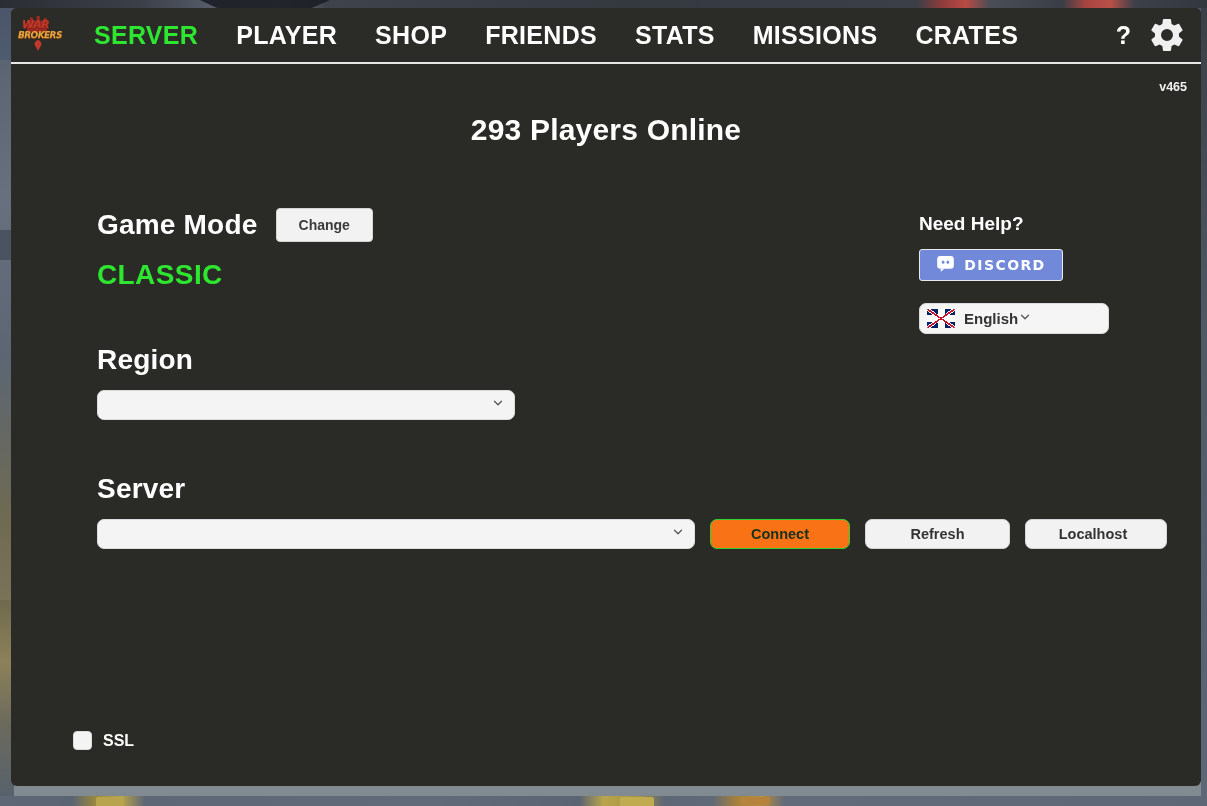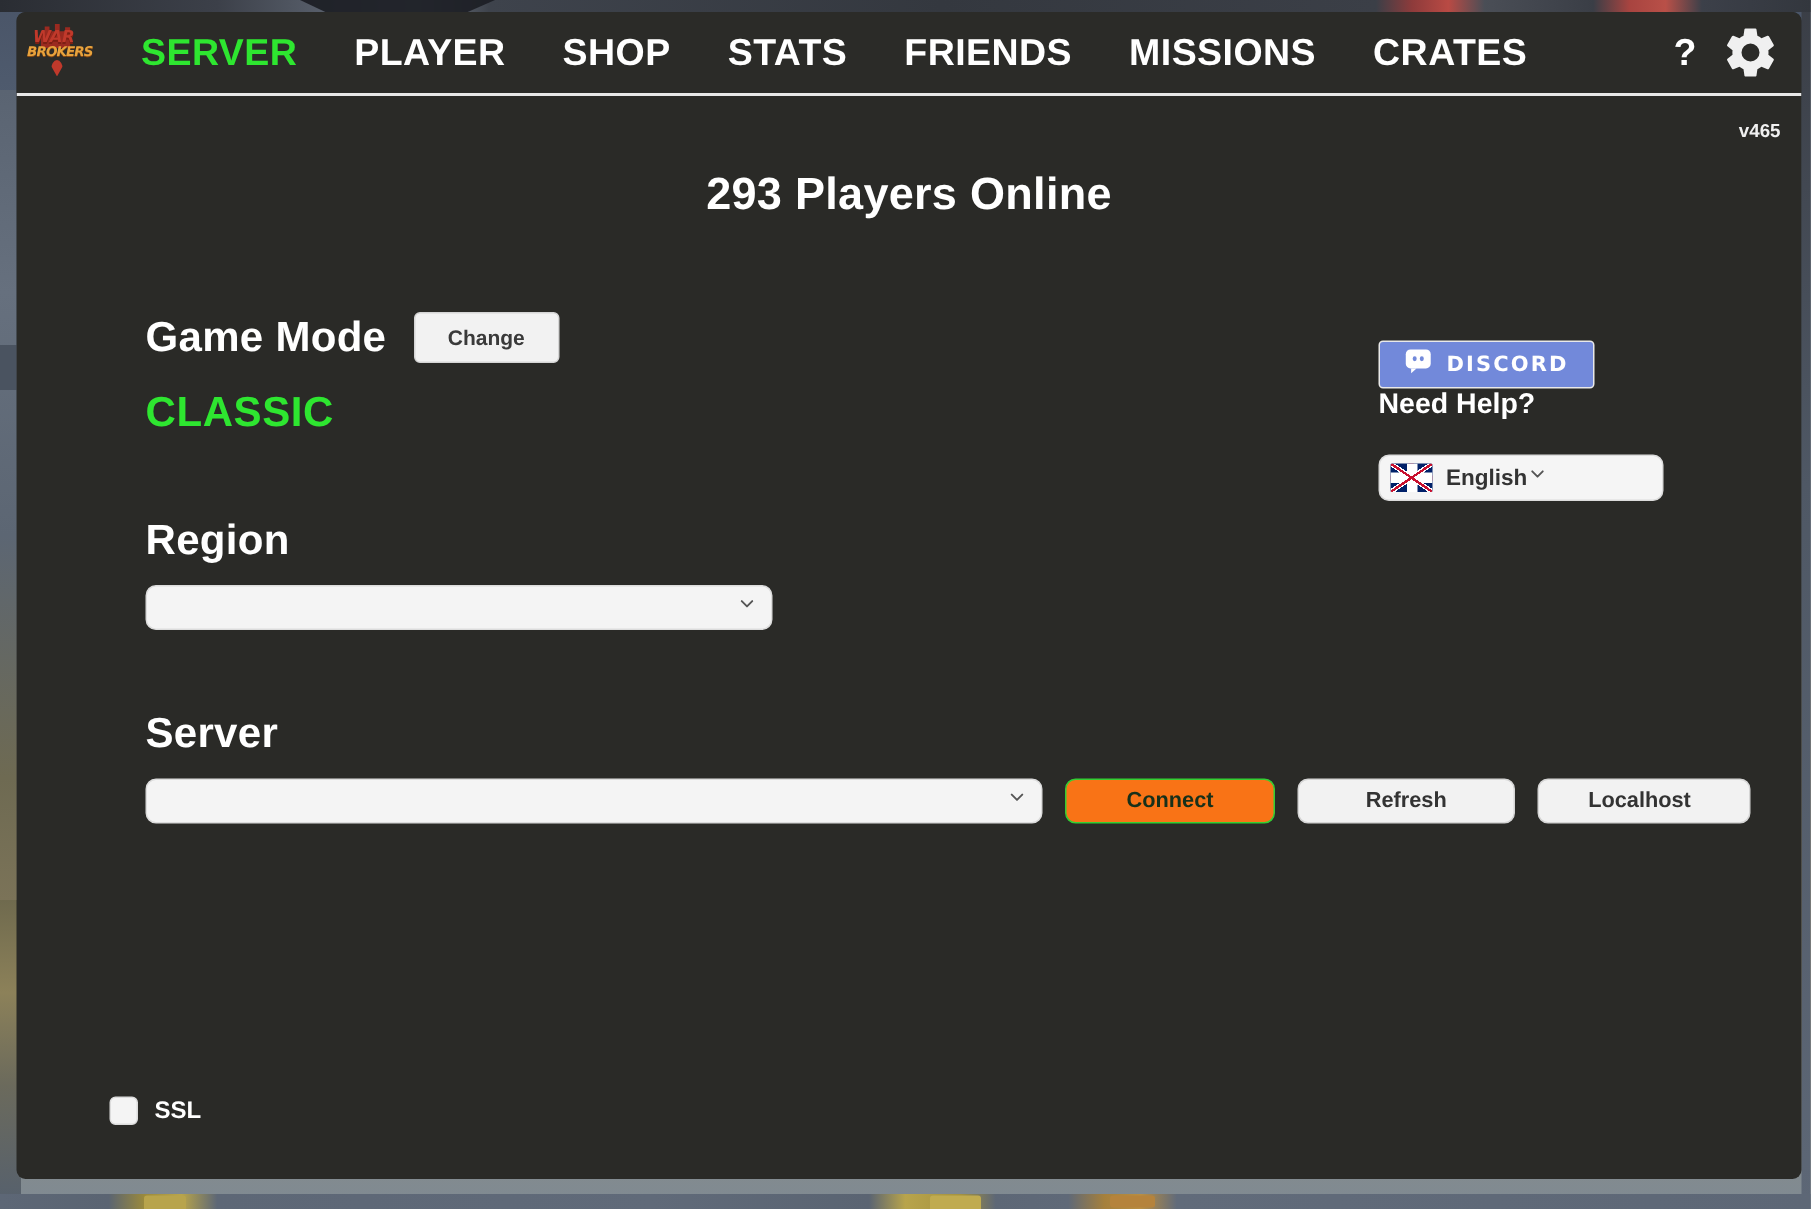--- a/index.html
+++ b/index.html
@@ -360,22 +360,22 @@
         <div class="logo-bldg"></div>
         <div class="logo-war">WAR</div>
         <div class="logo-brokers">BROKERS</div>
         <div class="logo-drop"></div>
       </div>
     </div>
 
     <div class="nav-item active">SERVER</div>
     <div class="nav-item">PLAYER</div>
     <div class="nav-item">SHOP</div>
+    <div class="nav-item">FRIENDS</div>
     <div class="nav-item">STATS</div>
-    <div class="nav-item">FRIENDS</div>
     <div class="nav-item">MISSIONS</div>
     <div class="nav-item">CRATES</div>
 
     <div class="nav-spacer"></div>
 
     <div class="nav-help">?</div>
 
     <div class="nav-gear">
       <svg width="40" height="40" viewBox="0 0 24 24" aria-hidden="true">
         <path fill="#f0f0f0" d="M19.14 12.94a7.07 7.07 0 0 0 .06-.94 7.07 7.07 0 0 0-.06-.94l2.03-1.58a.5.5 0 0 0 .12-.62l-1.92-3.32a.5.5 0 0 0-.6-.22l-2.39.96a7.1 7.1 0 0 0-1.62-.94l-.36-2.54a.5.5 0 0 0-.5-.42h-3.84a.5.5 0 0 0-.5.42l-.36 2.54c-.58.24-1.12.56-1.62.94l-2.39-.96a.5.5 0 0 0-.6.22L2.67 8.86a.5.5 0 0 0 .12.62l2.03 1.58c-.04.31-.06.63-.06.94s.02.63.06.94l-2.03 1.58a.5.5 0 0 0-.12.62l1.92 3.32c.12.21.37.3.6.22l2.39-.96c.5.38 1.04.7 1.62.94l.36 2.54c.04.24.25.42.5.42h3.84c.25 0 .46-.18.5-.42l.36-2.54c.58-.24 1.12-.56 1.62-.94l2.39.96c.23.08.48-.1.6-.22l1.92-3.32a.5.5 0 0 0-.12-.62l-2.03-1.58zM12 15.6A3.6 3.6 0 1 1 12 8.4a3.6 3.6 0 0 1 0 7.2z"></path>
@@ -418,34 +418,34 @@
           </svg>
         </span>
       </div>
       <button class="btn action-btn" id="connect-button">Connect</button>
       <button class="btn action-btn" id="refresh-button">Refresh</button>
       <button class="btn action-btn" id="localhost-button">Localhost</button>
     </div>
   </div>
 
   <div id="right-col">
+    <div id="need-help-label">Need Help?</div>
+
     <div id="discord-button">
       <span>
         <svg width="19" height="19" viewBox="0 0 24 24" aria-hidden="true">
           <rect x="1.5" y="2.5" width="21" height="16" rx="4" fill="#fff"></rect>
           <path d="M6 18.5 L6 22.5 L10.5 18.5 Z" fill="#fff"></path>
           <ellipse cx="9" cy="10.3" rx="1.7" ry="2.1" fill="#7289da"></ellipse>
           <ellipse cx="15" cy="10.3" rx="1.7" ry="2.1" fill="#7289da"></ellipse>
         </svg>
       </span>
       <span class="discord-word">DISCORD</span>
     </div>
 
-    <div id="need-help-label">Need Help?</div>
-
     <div id="language-select">
       <span class="flag-uk"></span>
       <span id="language-label">English</span>
       <span class="chev">
         <svg width="14" height="14" viewBox="0 0 24 24" aria-hidden="true">
           <path d="M6 9l6 6 6-6" stroke="#555" stroke-width="2.2" fill="none" stroke-linecap="round" stroke-linejoin="round"></path>
         </svg>
       </span>
     </div>
   </div>

